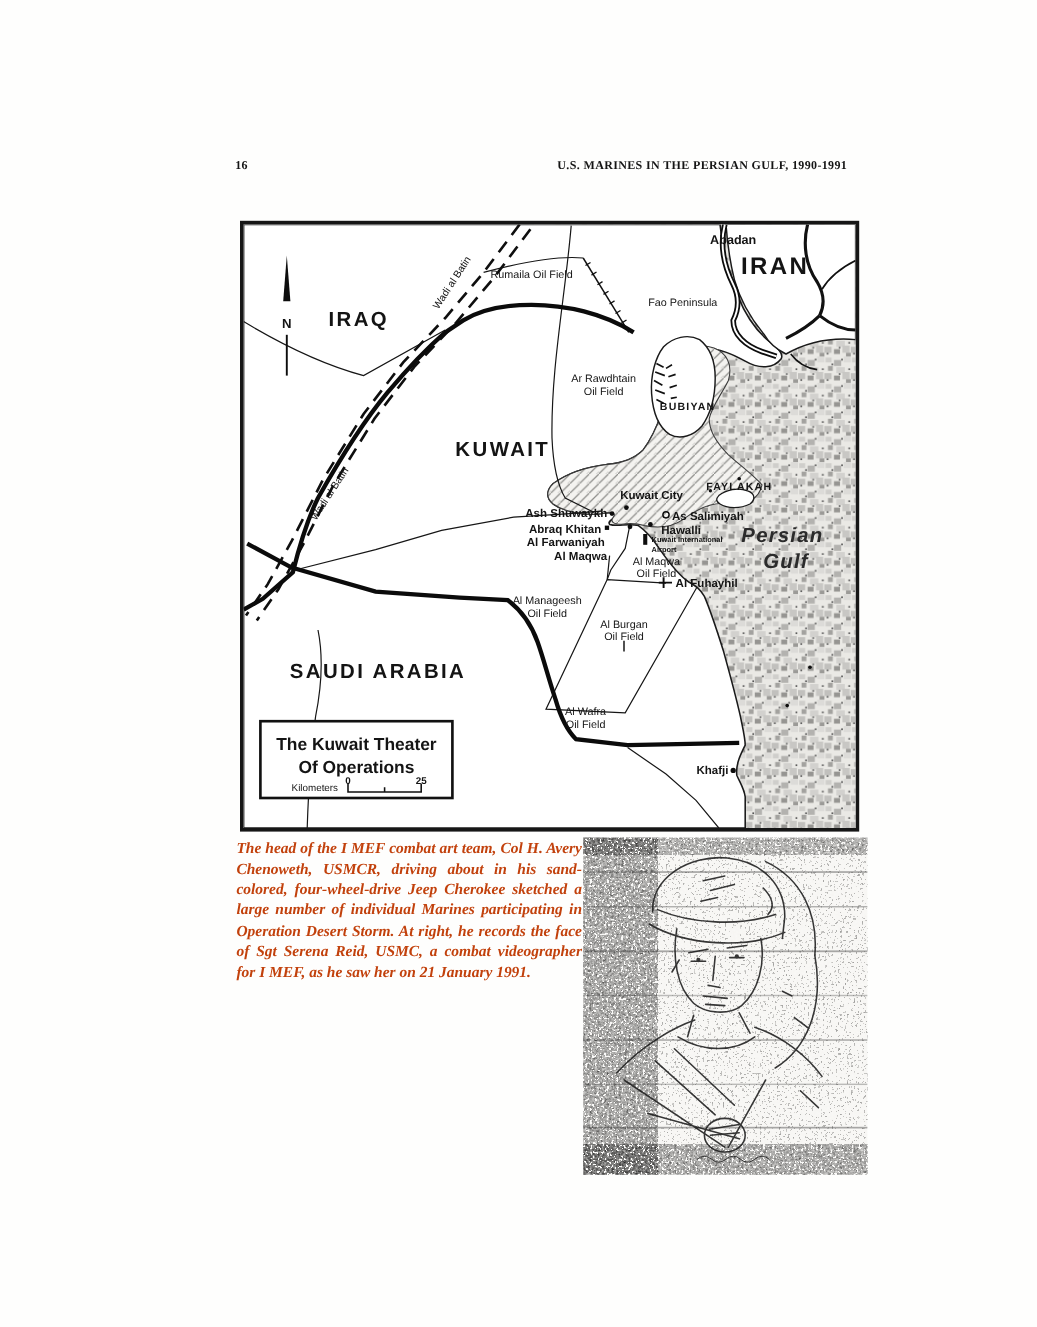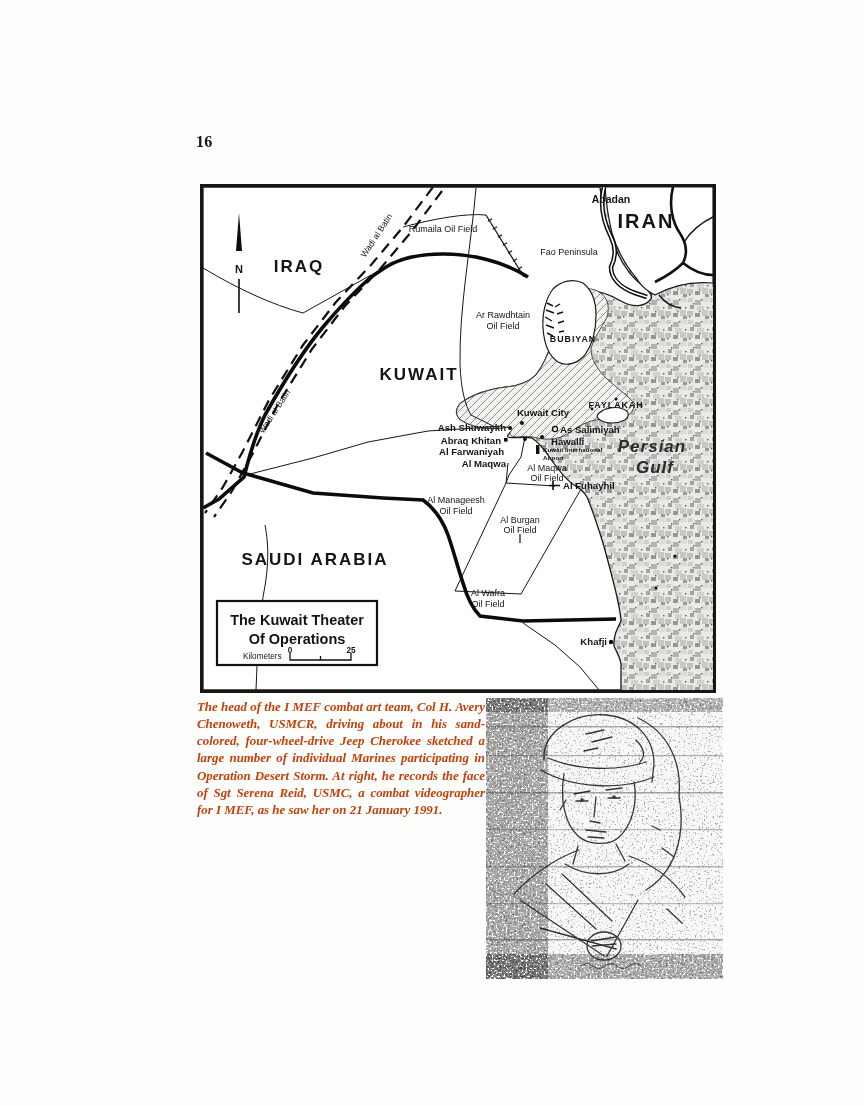--- a/index.html
+++ b/index.html
@@ -1,19 +1,19 @@
 <!DOCTYPE html>
 <html><head>
 <meta charset="utf-8">
 <style>
   html,body{margin:0;padding:0;background:#ffffff;}
   .page{position:relative;width:864px;height:1106px;background:#fefefd;overflow:hidden;
         font-family:"Liberation Sans",sans-serif;color:#111;}
   .hdr{position:absolute;top:133px;font-family:"Liberation Serif",serif;font-weight:700;
-       font-size:16px;letter-spacing:.3px;color:#151515;}
+       font-size:10px;letter-spacing:.3px;color:#151515;}
   #pageno{left:196px;}
   #runtitle{right:158px;}
   .mapbox{position:absolute;left:200px;top:184px;width:510px;height:503px;
           border:3px solid #161616;background:#fff;box-sizing:content-box;}
   .mapbox svg{display:block;}
   .caption{position:absolute;left:197px;top:699px;width:288px;
            font-family:"Liberation Serif",serif;font-style:italic;font-weight:700;
            font-size:12.9px;line-height:1.33;text-align:justify;color:#c2410c;}
   .sketch{position:absolute;left:486px;top:698px;width:237px;height:281px;}
   
@@ -29,20 +29,21 @@
   .ttl{font-size:14.5px;font-weight:700;}
   .scl{font-size:8.2px;}
   .scl-n{font-size:8.2px;font-weight:700;}
 </style>
 </head>
 <body>
 
 <div class="page">
 
   <div class="hdr" id="pageno">16</div>
+  <div class="hdr" id="runtitle">U.S. MARINES IN THE PERSIAN GULF, 1990-1991</div>
 
   <div class="mapbox">
     <svg width="510" height="503" viewBox="0 0 510 503">
       <defs>
         <pattern id="seaTex" width="22" height="22" patternUnits="userSpaceOnUse">
           <rect width="22" height="22" fill="#eae9e5"></rect>
           <rect x="1" y="1" width="5" height="4" fill="#cfcecb"></rect>
           <rect x="8" y="3" width="6" height="5" fill="#b3b2af"></rect>
           <rect x="16" y="0" width="6" height="5" fill="#dcdbd8"></rect>
           <rect x="3" y="8" width="4" height="4" fill="#a3a29f"></rect>

